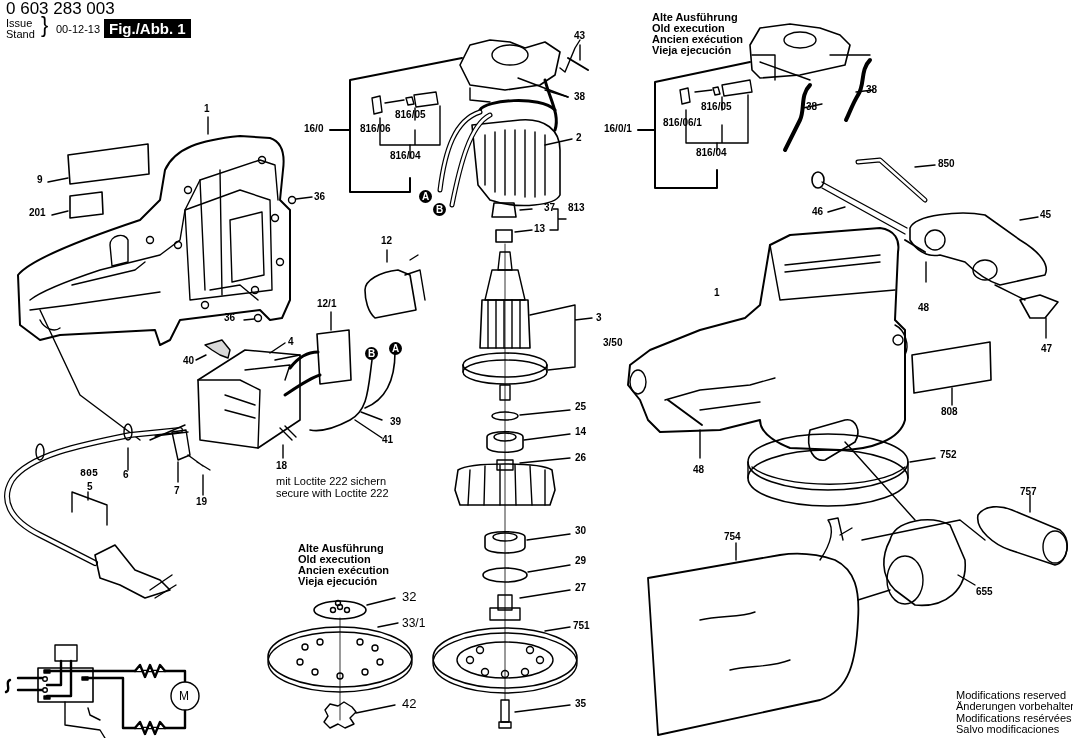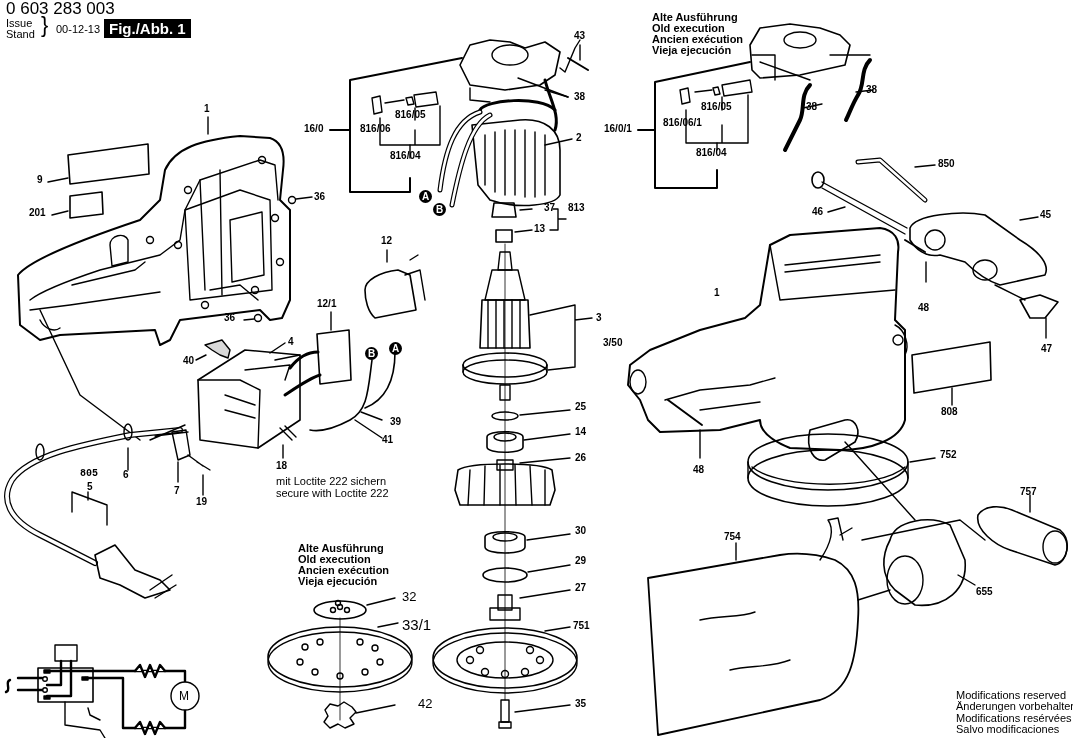--- a/index.html
+++ b/index.html
@@ -383,22 +383,22 @@
 <div class="t lbl" style="left:575px;top:402px;">25</div>
 <div class="t lbl" style="left:575px;top:427px;">14</div>
 <div class="t lbl" style="left:575px;top:453px;">26</div>
 <div class="t lbl" style="left:575px;top:526px;">30</div>
 <div class="t lbl" style="left:575px;top:556px;">29</div>
 <div class="t lbl" style="left:575px;top:583px;">27</div>
 <div class="t lbl" style="left:573px;top:621px;">751</div>
 <div class="t lbl" style="left:575px;top:699px;">35</div>
 
 <div class="t" style="left:402px;top:590px;font-size:13px;">32</div>
-<div class="t" style="left:402px;top:617px;font-size:15px;">33/1</div>
-<div class="t" style="left:418px;top:697px;font-size:13px;">42</div>
+<div class="t" style="left:402px;top:617px;font-size:12px;">33/1</div>
+<div class="t" style="left:402px;top:697px;font-size:13px;">42</div>
 
 <div class="t lbl" style="left:604px;top:124px;">16/0/1</div>
 <div class="t lbl" style="left:663px;top:118px;">816/06/1</div>
 <div class="t lbl" style="left:701px;top:102px;">816/05</div>
 <div class="t lbl" style="left:696px;top:148px;">816/04</div>
 <div class="t lbl" style="left:806px;top:102px;">38</div>
 <div class="t lbl" style="left:866px;top:85px;">38</div>
 
 <div class="t lbl" style="left:938px;top:159px;">850</div>
 <div class="t lbl" style="left:812px;top:207px;">46</div>

